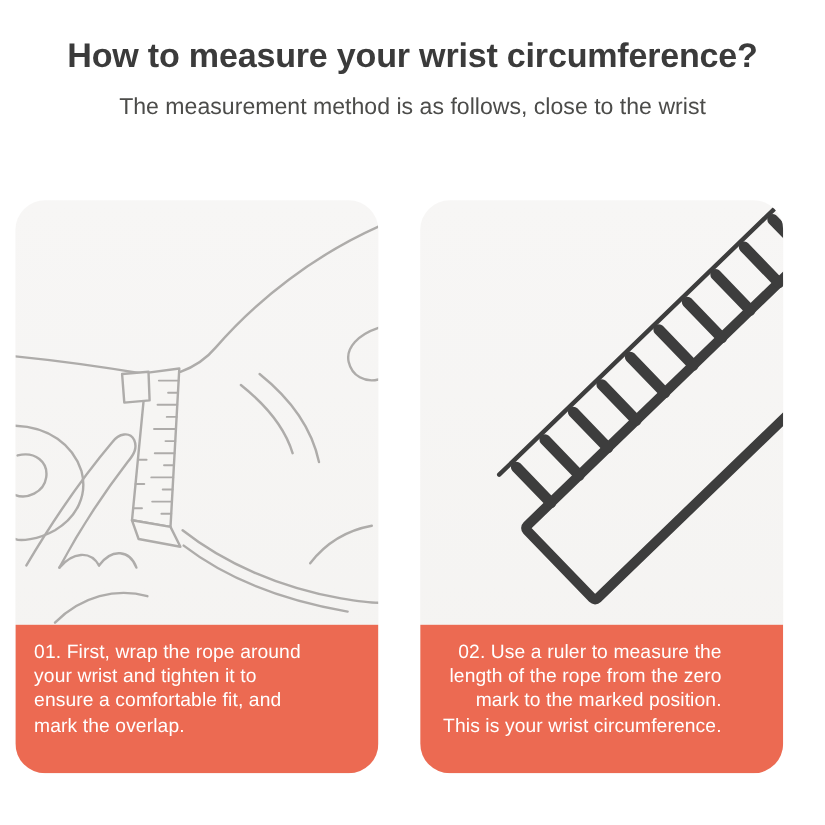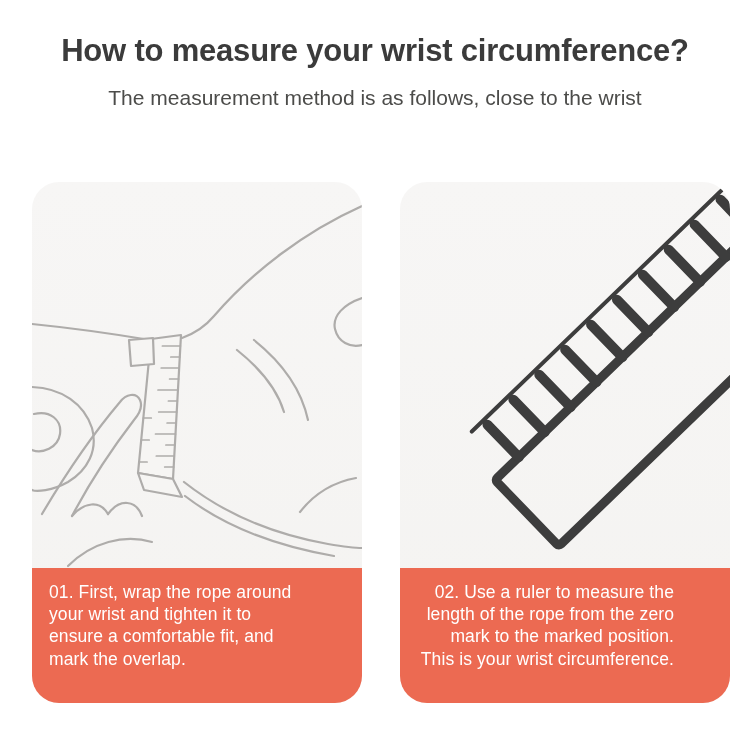--- a/index.html
+++ b/index.html
@@ -5,21 +5,21 @@
   html,body{margin:0;padding:0;background:#ffffff;}
   body{width:750px;height:750px;font-family:"Liberation Sans",sans-serif;overflow:hidden;}
   .page{position:relative;width:750px;height:618px;background:#ffffff;}
 
   
   .hdr{text-align:center;padding-top:33px;}
   .hdr h1{margin:0;font-size:31px;font-weight:700;color:var(--heading,#3b3b3b);letter-spacing:-0.2px;}
   .hdr .sub{margin:17px 0 0;font-size:21px;font-weight:400;color:var(--subheading,#4c4c4a);}
 
   
-  .cards{position:absolute;top:182px;left:32px;display:flex;gap:38px;}
+  .cards{position:absolute;top:182px;left:14px;display:flex;gap:38px;}
   .card{position:relative;width:330px;height:521px;border-radius:27px;overflow:hidden;
         background:linear-gradient(180deg,#f7f6f5 0%,#f4f3f1 100%);}
   .illus{position:absolute;top:0;left:0;right:0;bottom:135px;}
   .illus svg{width:100%;height:100%;display:block;}
 
   
   .caption{position:absolute;left:0;right:0;bottom:0;height:135px;box-sizing:border-box;
            background:var(--accent,#ec6a52);padding:13px 0 0 17px;}
   .caption p{margin:0;color:#ffffff;font-size:17.5px;line-height:1.27;font-weight:500;letter-spacing:0.1px;}
   .card.c1 .caption p{max-width:259px;}

